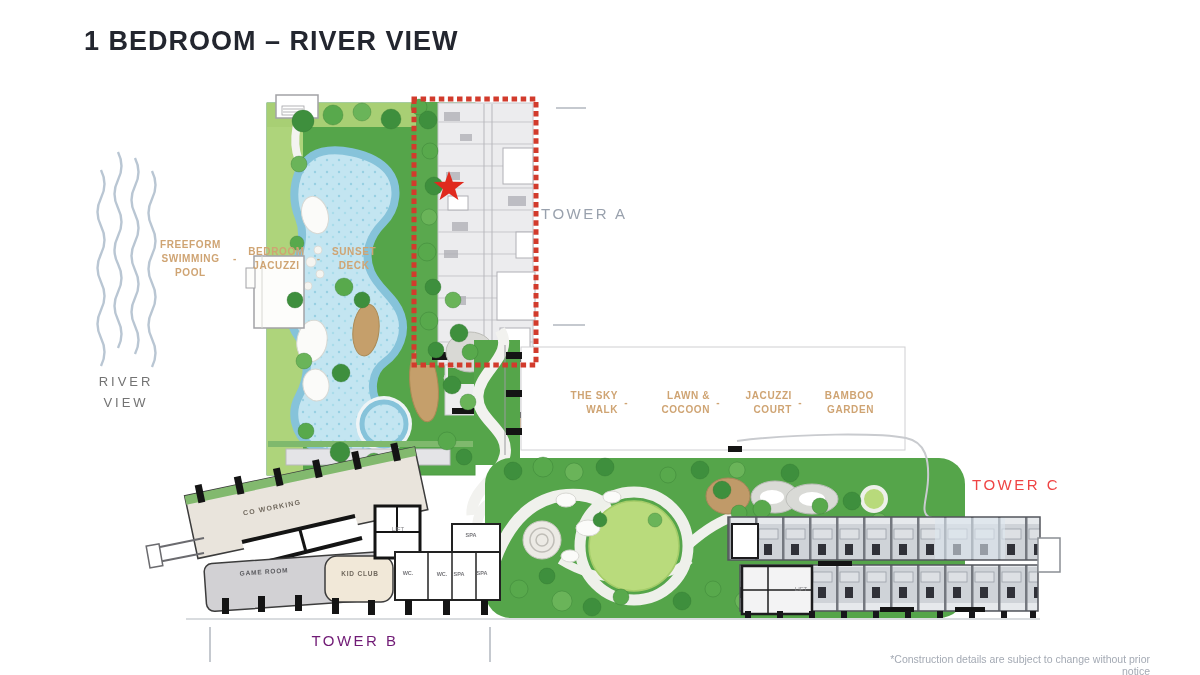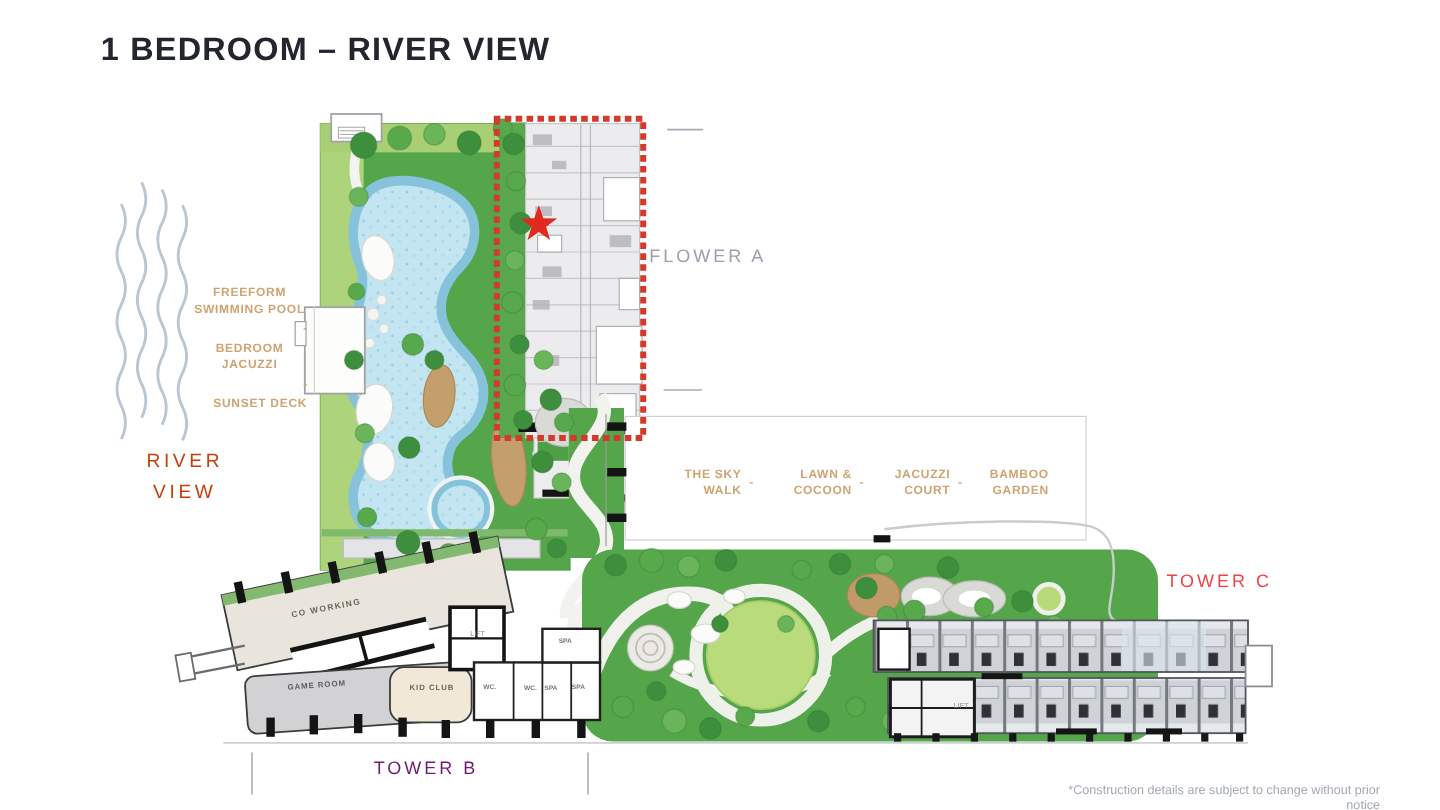--- a/index.html
+++ b/index.html
@@ -1,22 +1,22 @@
 <!DOCTYPE html>
 <html><head>
 <meta charset="utf-8">
 <style>
   html,body{margin:0;padding:0;background:#ffffff;}
   .canvas{position:relative;width:1200px;height:675px;background:#ffffff;overflow:hidden;
           font-family:Liberation Sans, sans-serif;padding-left:20px;}
   svg{position:absolute;left:0;top:0;}
   .lbl{position:absolute;text-align:center;}
   .title{left:84px;top:26px;font-size:27px;font-weight:600;letter-spacing:1px;color:#23262f;text-align:left;}
-  .river-label{left:86px;top:372px;width:80px;font-size:16px;letter-spacing:3px;line-height:1.6;color:#c2410c;font-weight:500;margin-left:28px;}
-  .legend-left{position:absolute;left:160px;top:238px;width:96px;display:flex;flex-direction:column;align-items:flex-end;}
+  .river-label{left:86px;top:372px;width:80px;font-size:13px;letter-spacing:3px;line-height:1.6;color:#737373;font-weight:500;}
+  .legend-left{position:absolute;left:160px;top:238px;width:96px;display:flex;flex-direction:row;align-items:center;gap:12px;}
   .legend-item{font-size:10px;font-weight:bold;letter-spacing:.6px;line-height:1.4;color:#cfa473;text-align:center;}
   .legend-dash{font-size:10px;font-weight:bold;color:#cfa473;line-height:1.2;margin:3px 0;}
   .garden-row{position:absolute;left:552px;top:389px;width:322px;display:flex;align-items:center;justify-content:space-between;}
   .garden-item{font-size:10px;font-weight:bold;letter-spacing:.6px;line-height:1.4;color:#cfa473;text-align:right;}
   .gi-1{width:66px}.gi-2{width:76px}.gi-3{width:66px}.gi-4{width:66px}
   .tower{font-size:15px;letter-spacing:2.5px;font-weight:500;}
   .tower-a{left:541px;top:205px;color:#99a1ad;}
   .tower-b{left:210px;top:632px;width:290px;color:#701a75;}
   .tower-c{left:972px;top:476px;color:#ef4444;}
   .room{color:#6f675c;font-weight:bold;}
@@ -361,21 +361,21 @@
 <div class="garden-row">
   <div class="garden-item gi-1">THE SKY WALK</div>
   <div class="legend-dash">-</div>
   <div class="garden-item gi-2">LAWN &amp; COCOON</div>
   <div class="legend-dash">-</div>
   <div class="garden-item gi-3">JACUZZI COURT</div>
   <div class="legend-dash">-</div>
   <div class="garden-item gi-4">BAMBOO GARDEN</div>
 </div>
 
-<div class="lbl tower tower-a">FLOWER A</div>
+<div class="lbl tower tower-a">TOWER A</div>
 <div class="lbl tower tower-b">TOWER B</div>
 <div class="lbl tower tower-c">TOWER C</div>
 
 <div class="lbl room co-working">CO WORKING</div>
 <div class="lbl room game-room">GAME ROOM</div>
 <div class="lbl room kid-club">KID CLUB</div>
 <div class="lbl lift-b">LIFT</div>
 <div class="lbl lift-c">LIFT</div>
 <div class="lbl tiny wc1">WC.</div>
 <div class="lbl tiny wc2">WC.</div>

